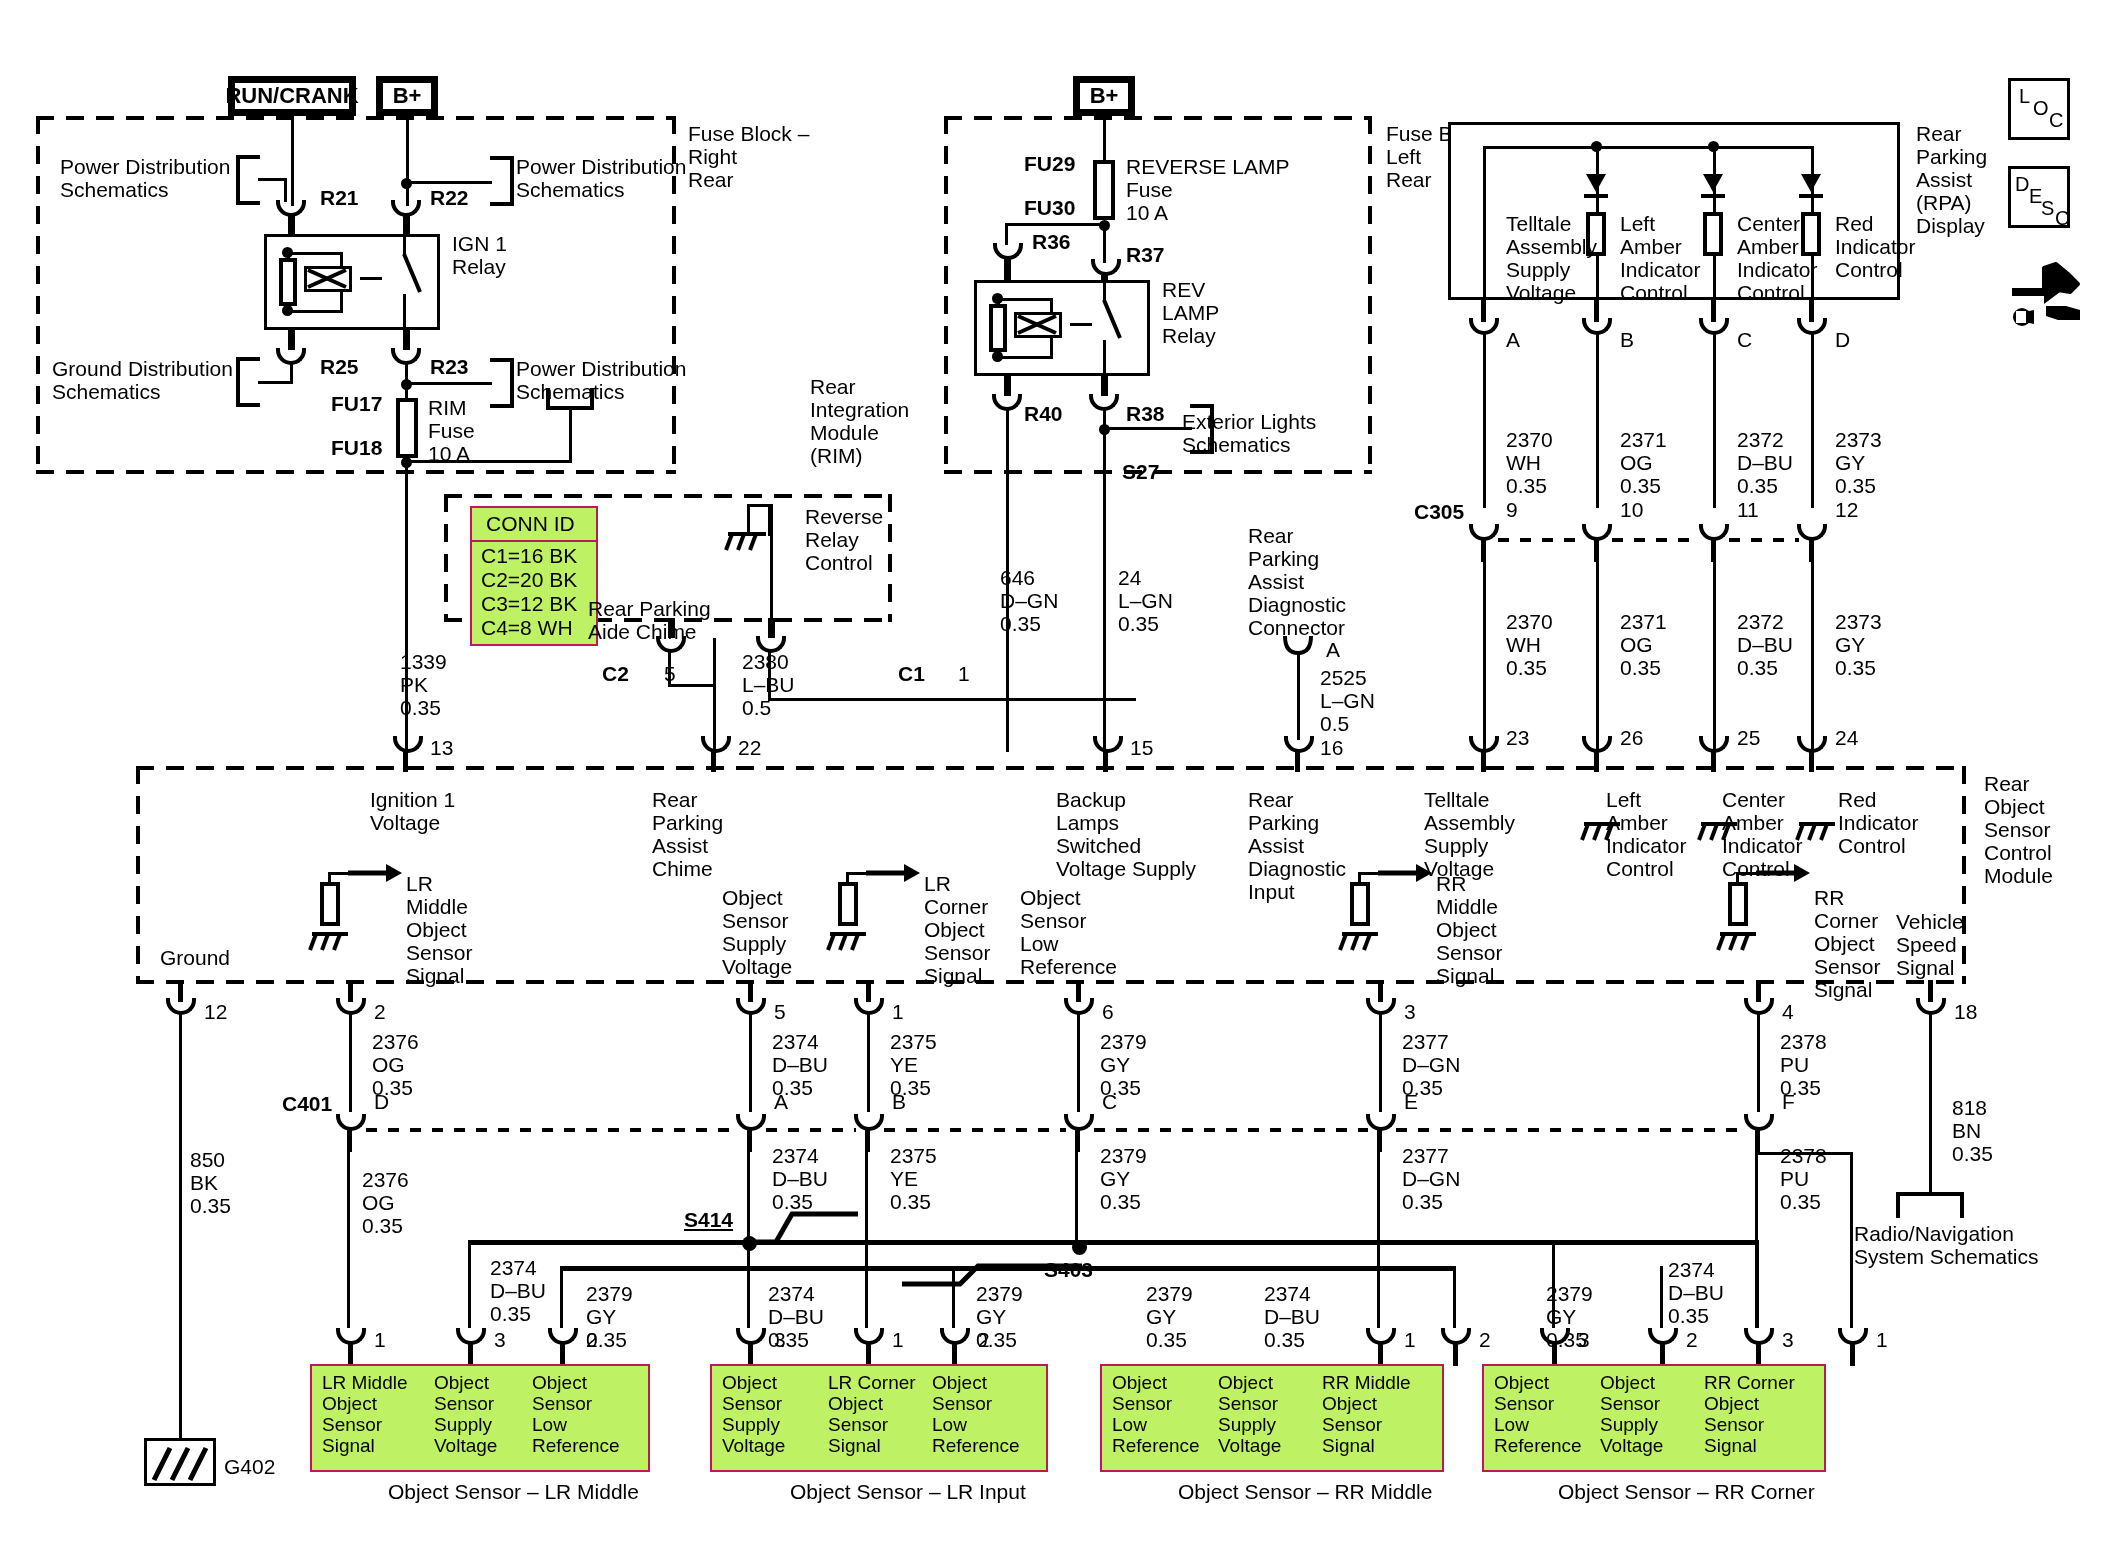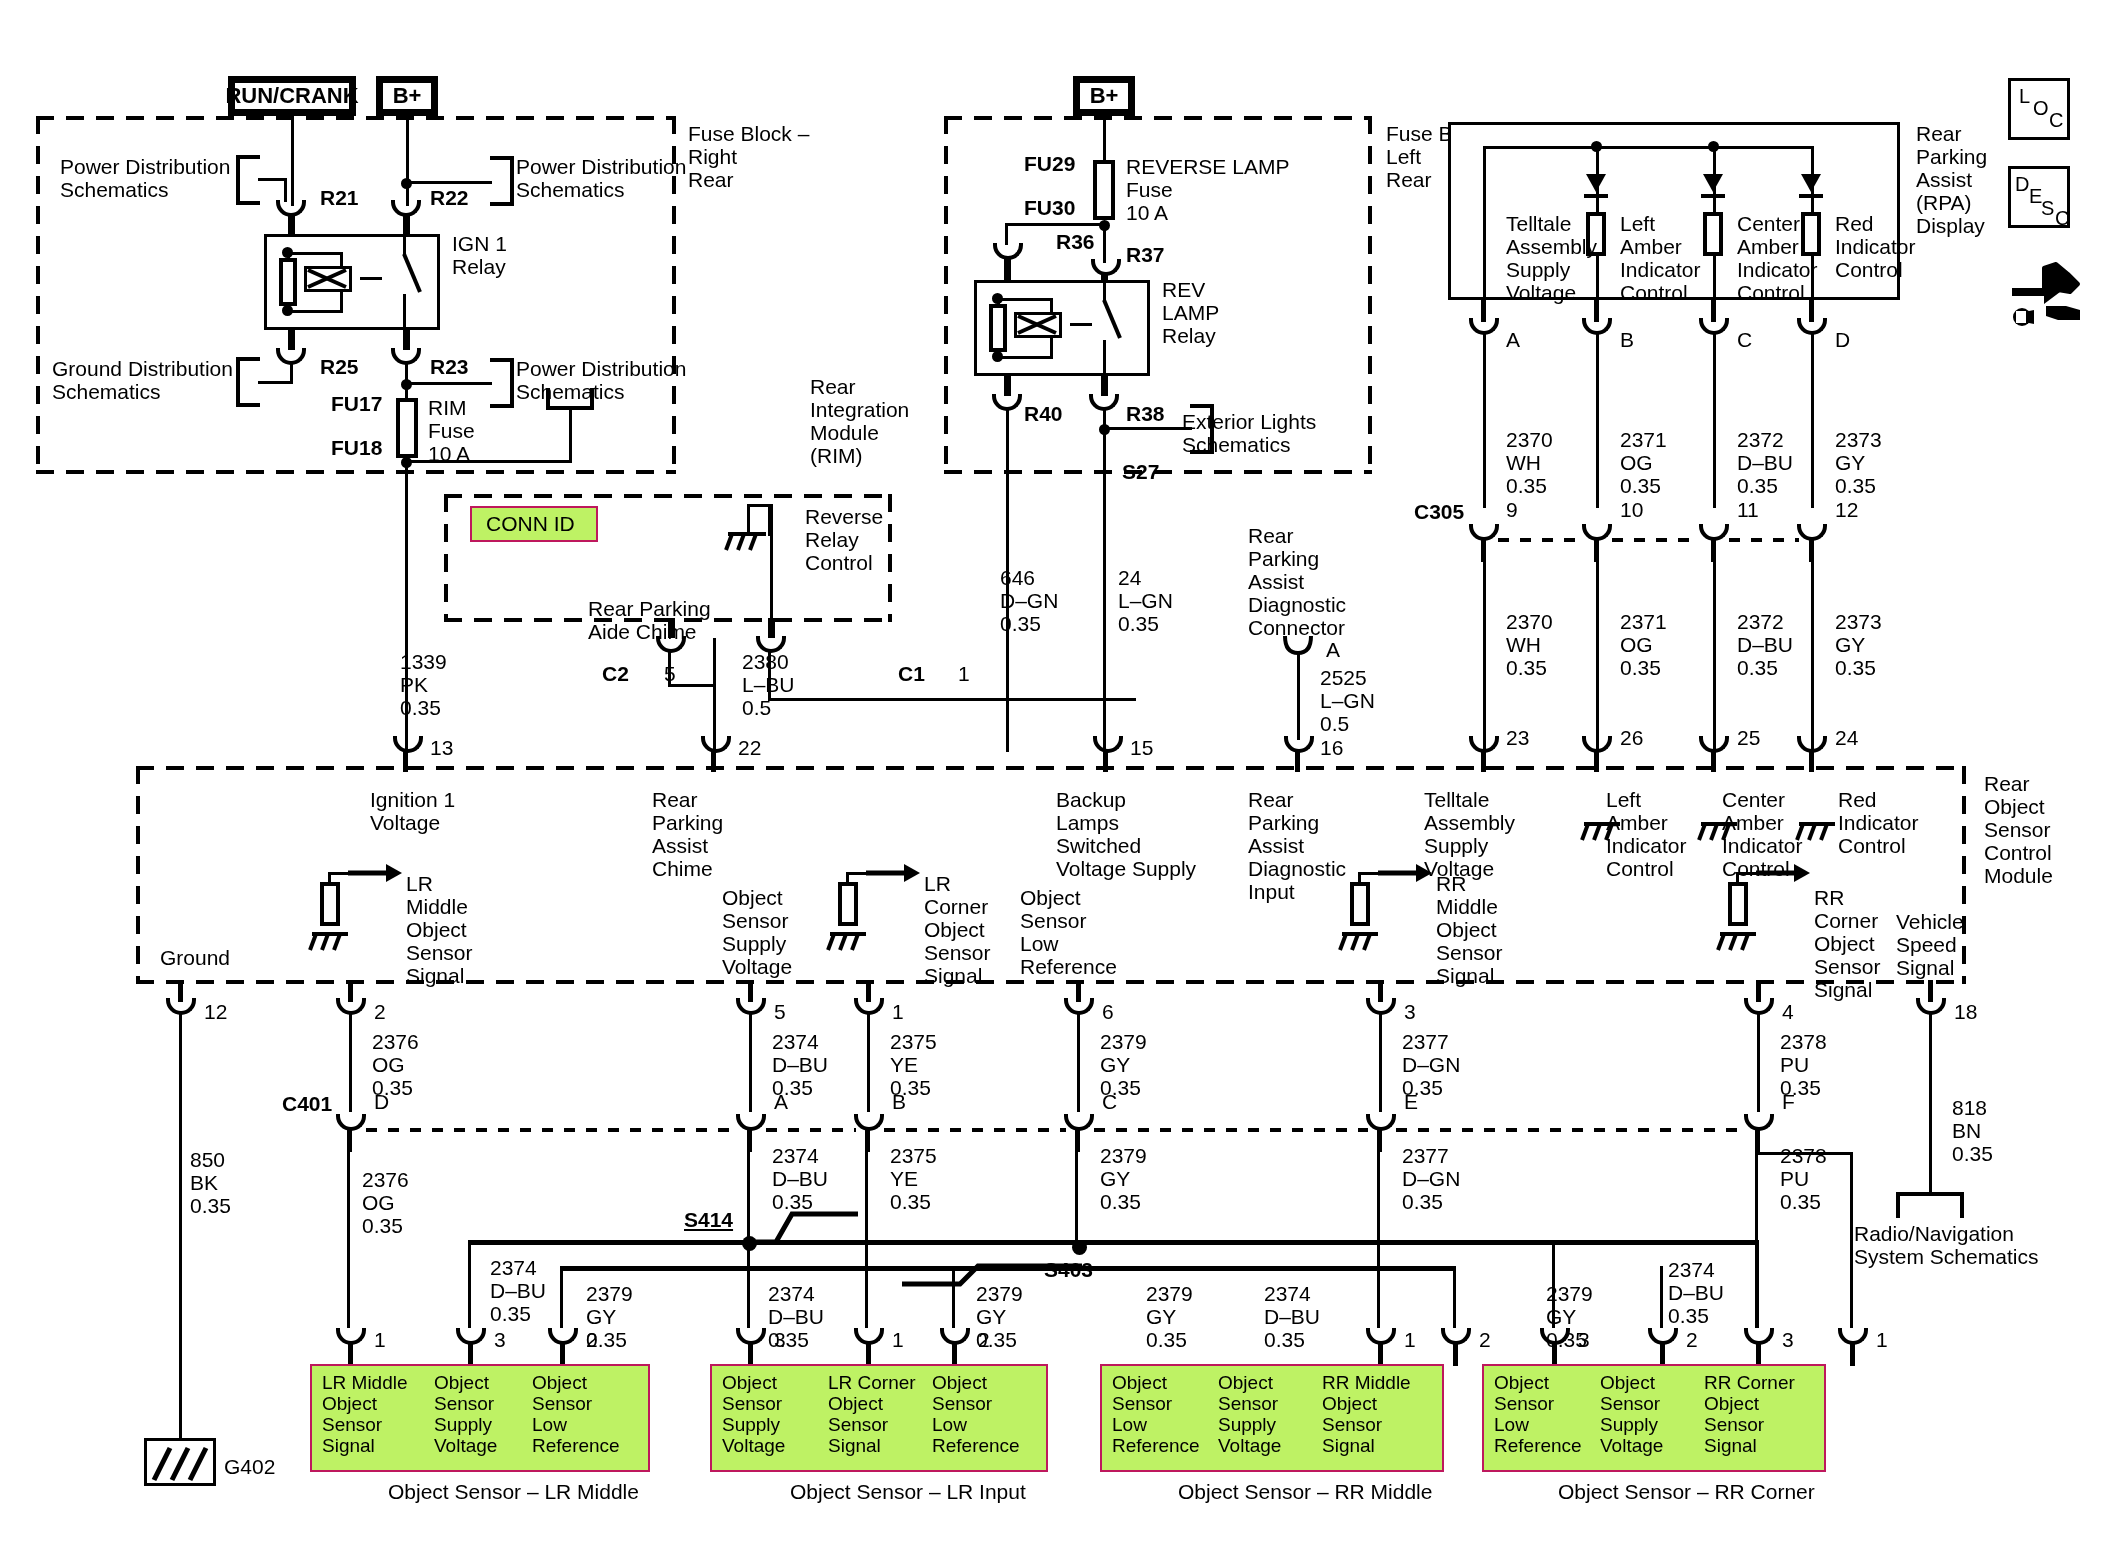--- a/index.html
+++ b/index.html
@@ -194,20 +194,26 @@
   <div class="dash-h" style="left:444px;top:618px;width:448px;"></div>
   <div class="dash-v" style="left:888px;top:494px;height:128px;"></div>
   <div class="t" style="left:810px;top:375px;">Rear
 Integration
 Module
 (RIM)</div>
 
   <div class="boxthick" style="left:470px;top:506px;width:128px;height:36px;">
     <div class="t" style="left:14px;top:4px;">CONN ID</div>
   </div>
+  <div class="boxthick" style="left:470px;top:540px;width:128px;height:106px;">
+    <div class="t" style="left:9px;top:2px;">C1=16 BK</div>
+    <div class="t" style="left:9px;top:26px;">C2=20 BK</div>
+    <div class="t" style="left:9px;top:50px;">C3=12 BK</div>
+    <div class="t" style="left:9px;top:74px;">C4=8 WH</div>
+  </div>
   <div class="t" style="left:588px;top:597px;">Rear Parking
 Aide Chime</div>
 
   <div class="t" style="left:805px;top:505px;">Reverse
 Relay
 Control</div>
   <div class="v" style="left:770px;top:504px;height:10px;"></div>
   <div class="h" style="left:747px;top:504px;width:26px;"></div>
   <div class="v" style="left:747px;top:504px;height:30px;"></div>
   <svg style="position:absolute;left:724px;top:530px;" width="46" height="26">
@@ -250,21 +256,21 @@
   <div class="t tb" style="left:1024px;top:152px;font-weight:bold;">FU29</div>
   <div class="t tb" style="left:1024px;top:196px;font-weight:bold;">FU30</div>
   <div class="t" style="left:1126px;top:155px;">REVERSE LAMP
 Fuse
 10 A</div>
 
   <div class="dot" style="left:1099px;top:220px;"></div>
   <div class="h" style="left:1005px;top:223px;width:100px;"></div>
   <div class="v" style="left:1005px;top:223px;height:22px;"></div>
   <div class="cup" style="left:993px;top:243px;"></div>
-  <div class="t tb" style="left:1056px;top:230px;font-weight:bold;">R36</div>
+  <div class="t tb" style="left:1032px;top:230px;font-weight:bold;">R36</div>
   <div class="stub" style="left:1004px;top:257px;height:24px;"></div>
 
   <div class="v" style="left:1103px;top:223px;height:40px;"></div>
   <div class="cup" style="left:1091px;top:259px;"></div>
   <div class="t tb" style="left:1126px;top:243px;font-weight:bold;">R37</div>
   <div class="stub" style="left:1101px;top:273px;height:24px;"></div>
 
   <div class="box" style="left:974px;top:280px;width:176px;height:96px;"></div>
   <div class="t" style="left:1162px;top:278px;">REV
 LAMP

